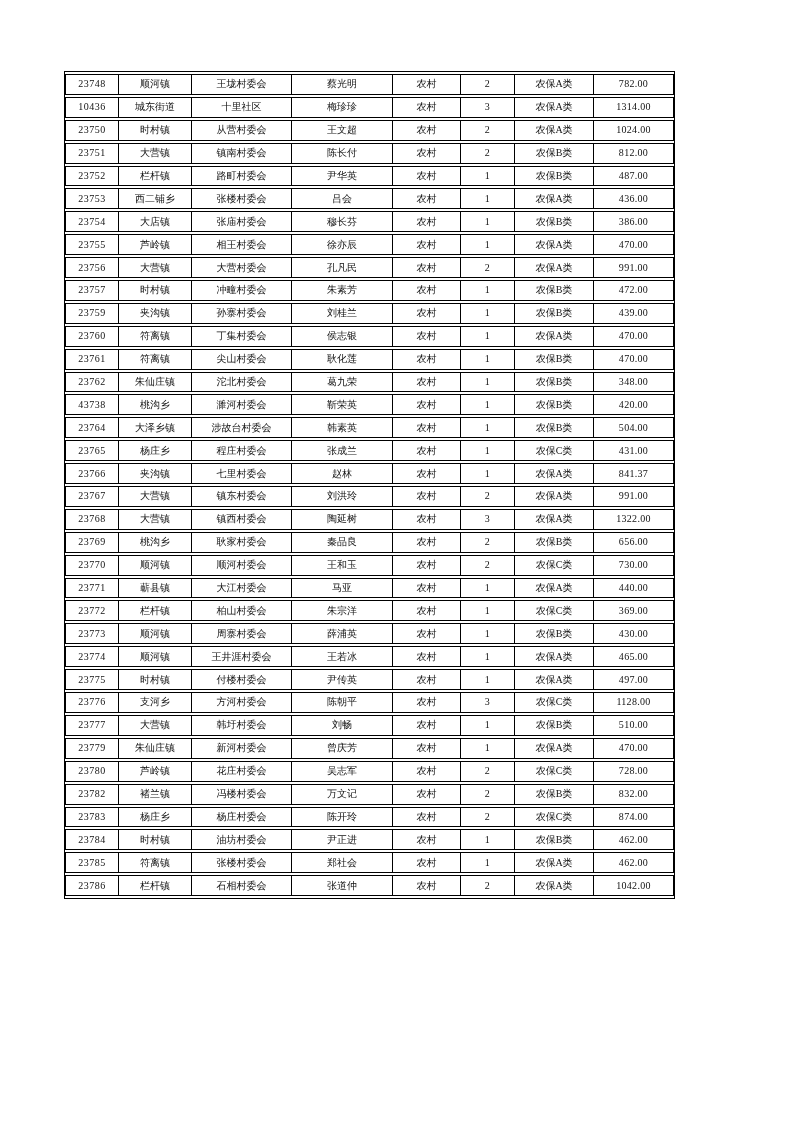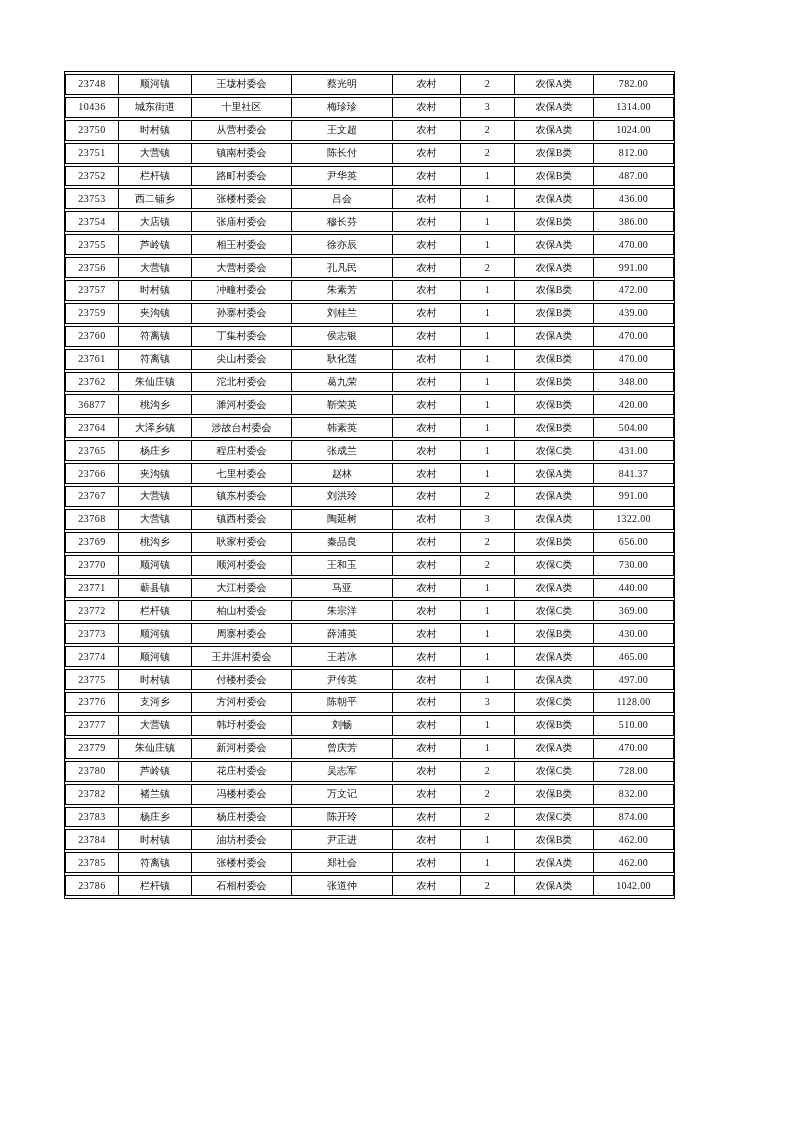--- a/index.html
+++ b/index.html
@@ -199,21 +199,21 @@
             <td class="num">23762</td>
             <td>朱仙庄镇</td>
             <td>沱北村委会</td>
             <td>葛九荣</td>
             <td>农村</td>
             <td class="num">1</td>
             <td>农保B类</td>
             <td class="amount">348.00</td>
           </tr>
           <tr>
-            <td class="num">36877</td>
+            <td class="num">43738</td>
             <td>桃沟乡</td>
             <td>濉河村委会</td>
             <td>靳荣英</td>
             <td>农村</td>
             <td class="num">1</td>
             <td>农保B类</td>
             <td class="amount">420.00</td>
           </tr>
           <tr>
             <td class="num">23764</td>

